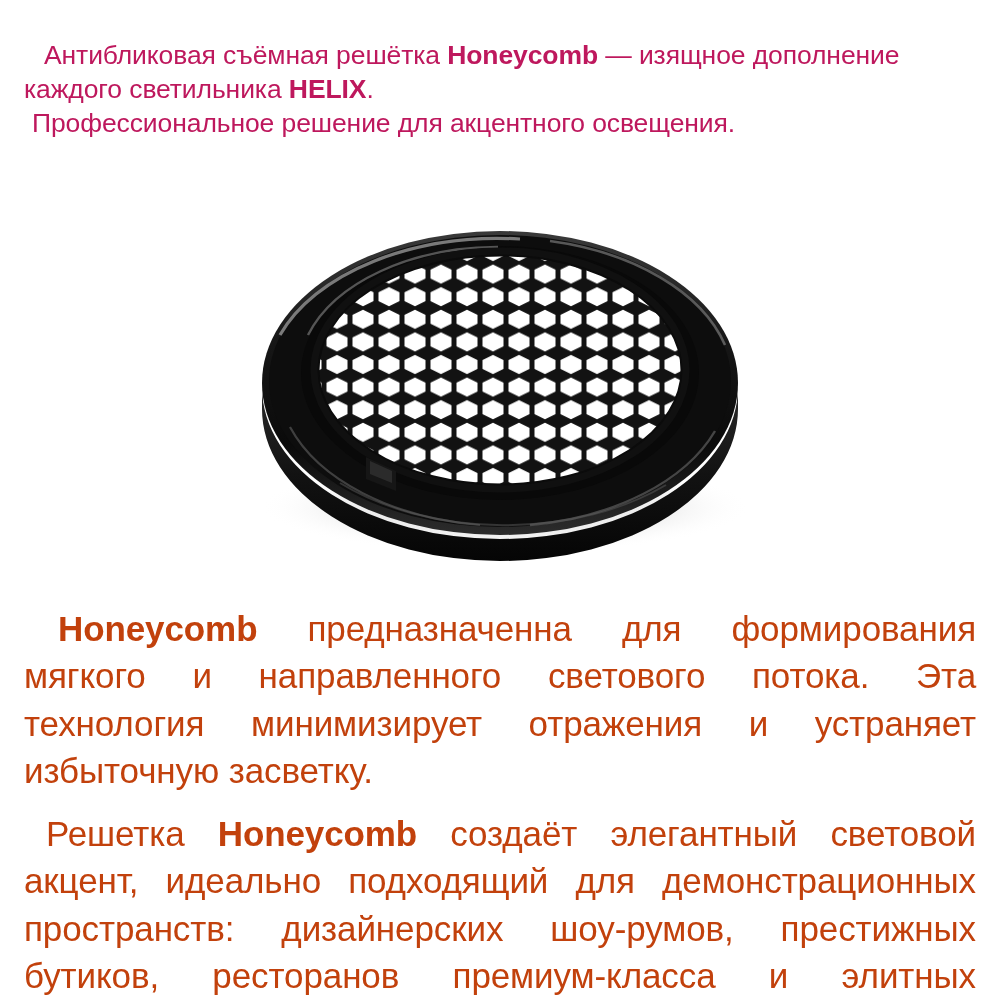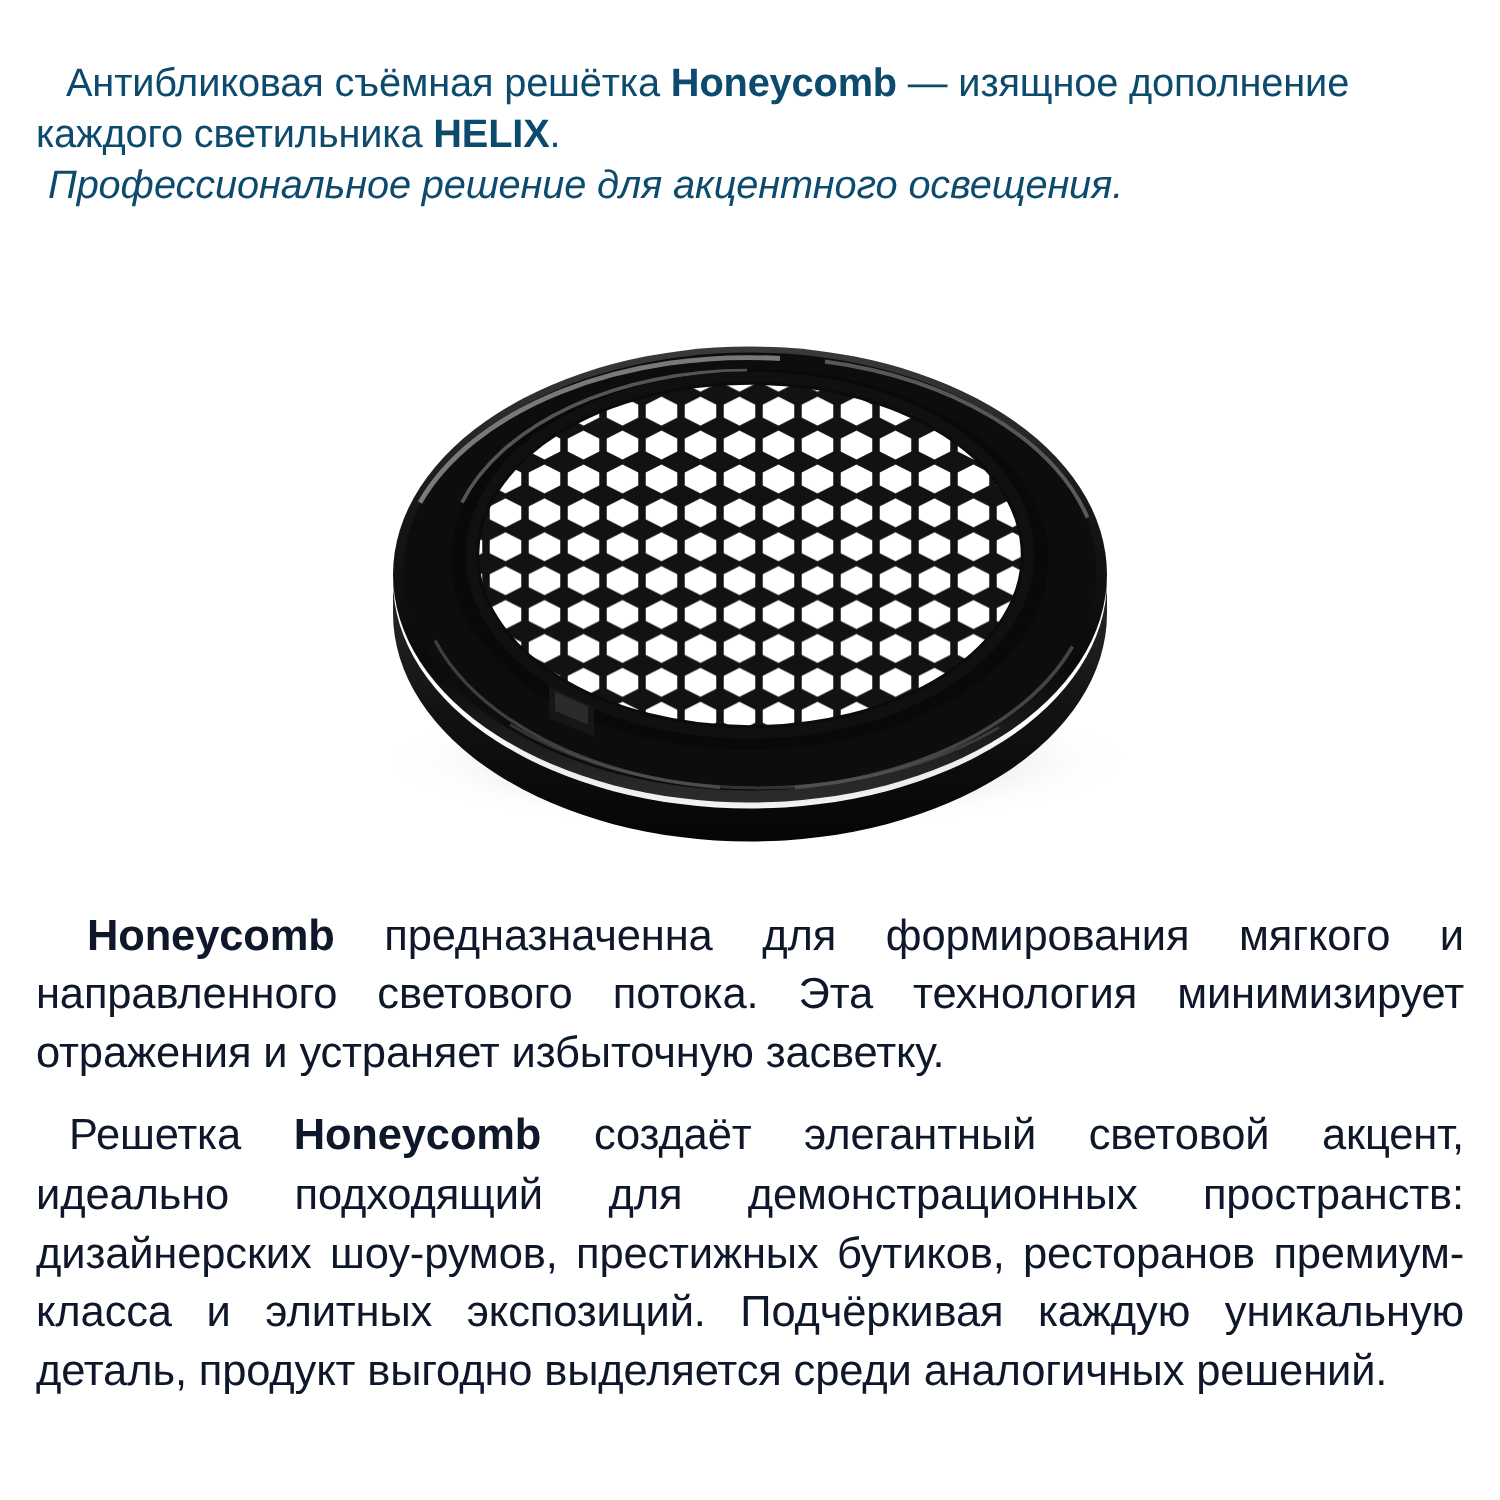--- a/index.html
+++ b/index.html
@@ -26,29 +26,28 @@
     position: absolute;
     left: 24px;
     top: 38px;
     width: 952px;
   }
   .top-text p {
     margin: 0;
     font-size: 26.5px;
     line-height: 1.29;
     letter-spacing: -0.1px;
-    color: #0c4a6e;
+    color: #be185d;
     font-weight: 500;
   }
   .top-text p.lead {
     text-indent: 20px;
   }
   .top-text p.second {
     text-indent: 8px;
-    font-style: italic;
   }
   .b { font-weight: 700; }
 
   
   .product-figure {
     position: absolute;
     left: 0;
     top: 185px;
     width: 1000px;
     height: 395px;
@@ -69,24 +68,24 @@
 
   
   .bottom-text {
     position: absolute;
     left: 24px;
     top: 605px;
     width: 952px;
   }
   .bottom-text p {
     margin: 0;
-    font-size: 29px;
+    font-size: 35px;
     line-height: 1.35;
     letter-spacing: -0.1px;
-    color: #0f172a;
+    color: #c2410c;
     font-weight: 500;
   }
   .bottom-text p.para1 {
     text-indent: 34px;
     text-align: justify;
     text-align-last: left;
   }
   .bottom-text p.para2 {
     margin-top: 16px;
     text-indent: 22px;

